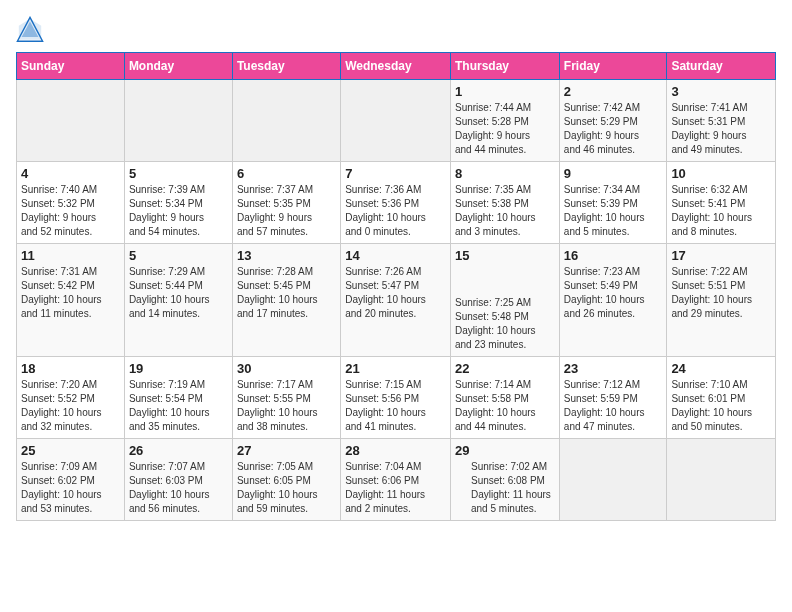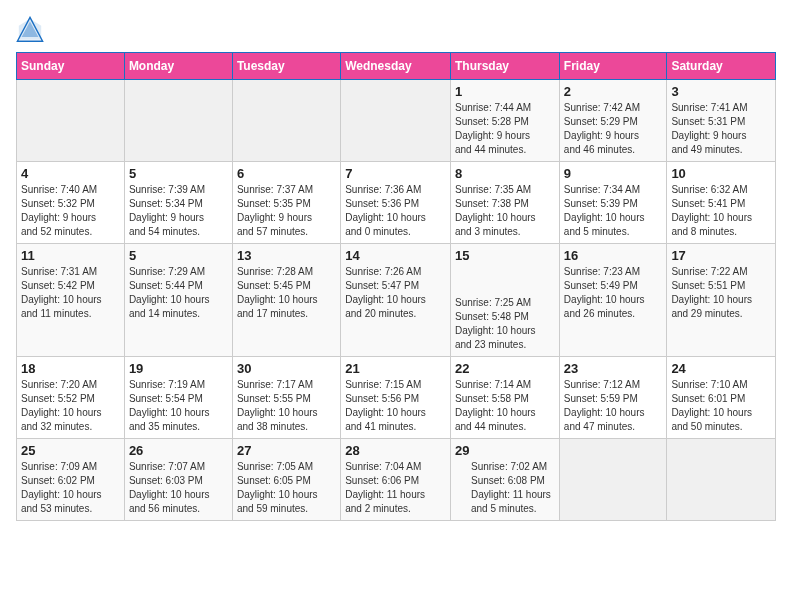--- a/index.html
+++ b/index.html
@@ -168,21 +168,21 @@
         <td>
           <div class="cell-day">7</div>
           <div class="cell-info" style="white-space: pre-line;">Sunrise: 7:36 AM
 Sunset: 5:36 PM
 Daylight: 10 hours
 and 0 minutes.</div>
         </td>
         <td>
           <div class="cell-day">8</div>
           <div class="cell-info" style="white-space: pre-line;">Sunrise: 7:35 AM
-Sunset: 7:38 PM
+Sunset: 5:38 PM
 Daylight: 10 hours
 and 3 minutes.</div>
         </td>
         <td>
           <div class="cell-day">9</div>
           <div class="cell-info" style="white-space: pre-line;">Sunrise: 7:34 AM
 Sunset: 5:39 PM
 Daylight: 10 hours
 and 5 minutes.</div>
         </td>

